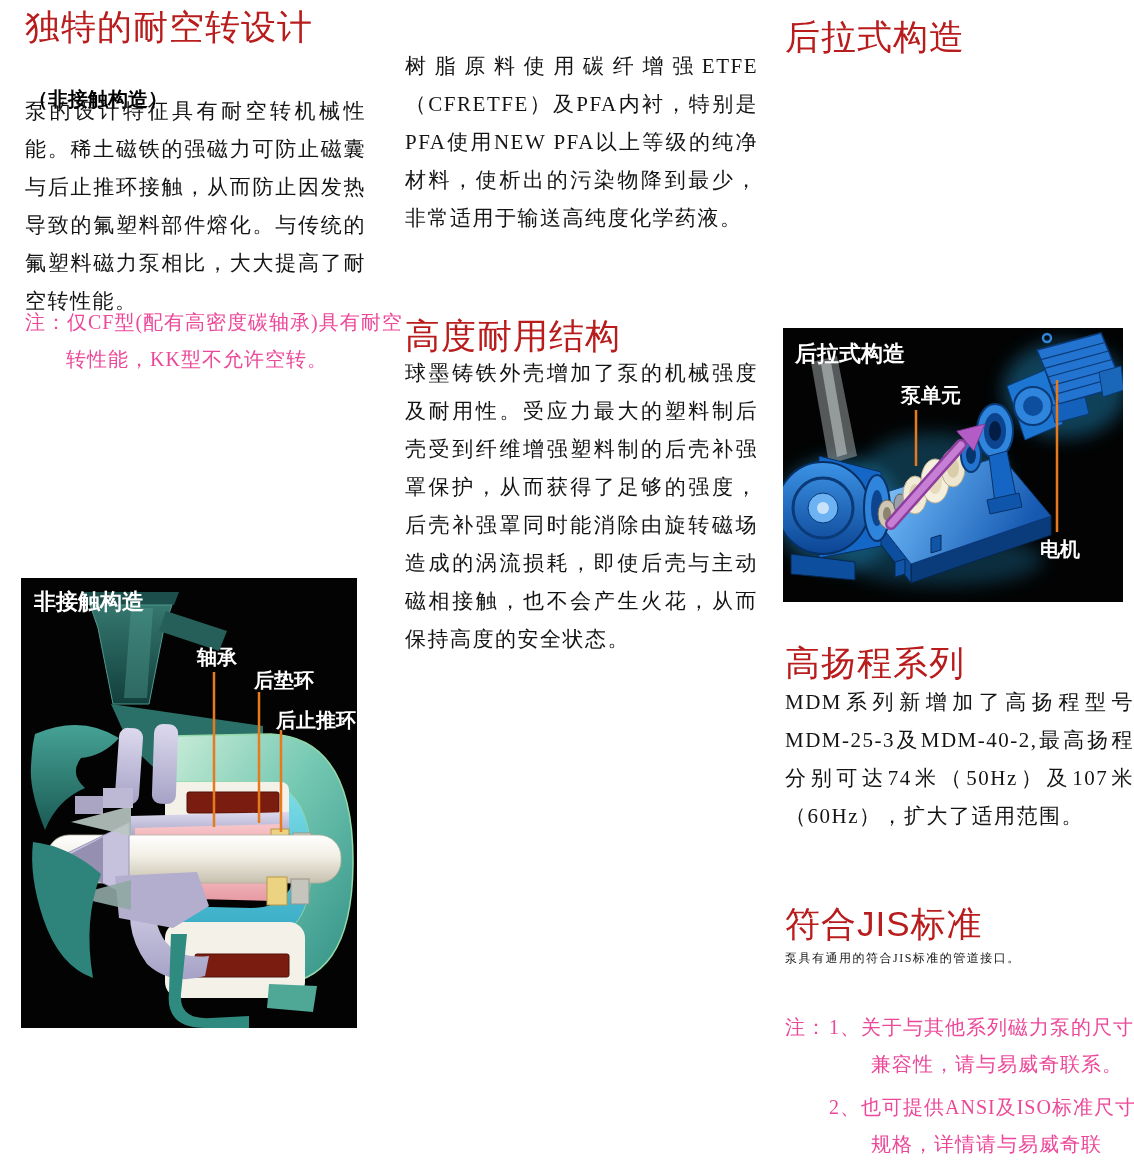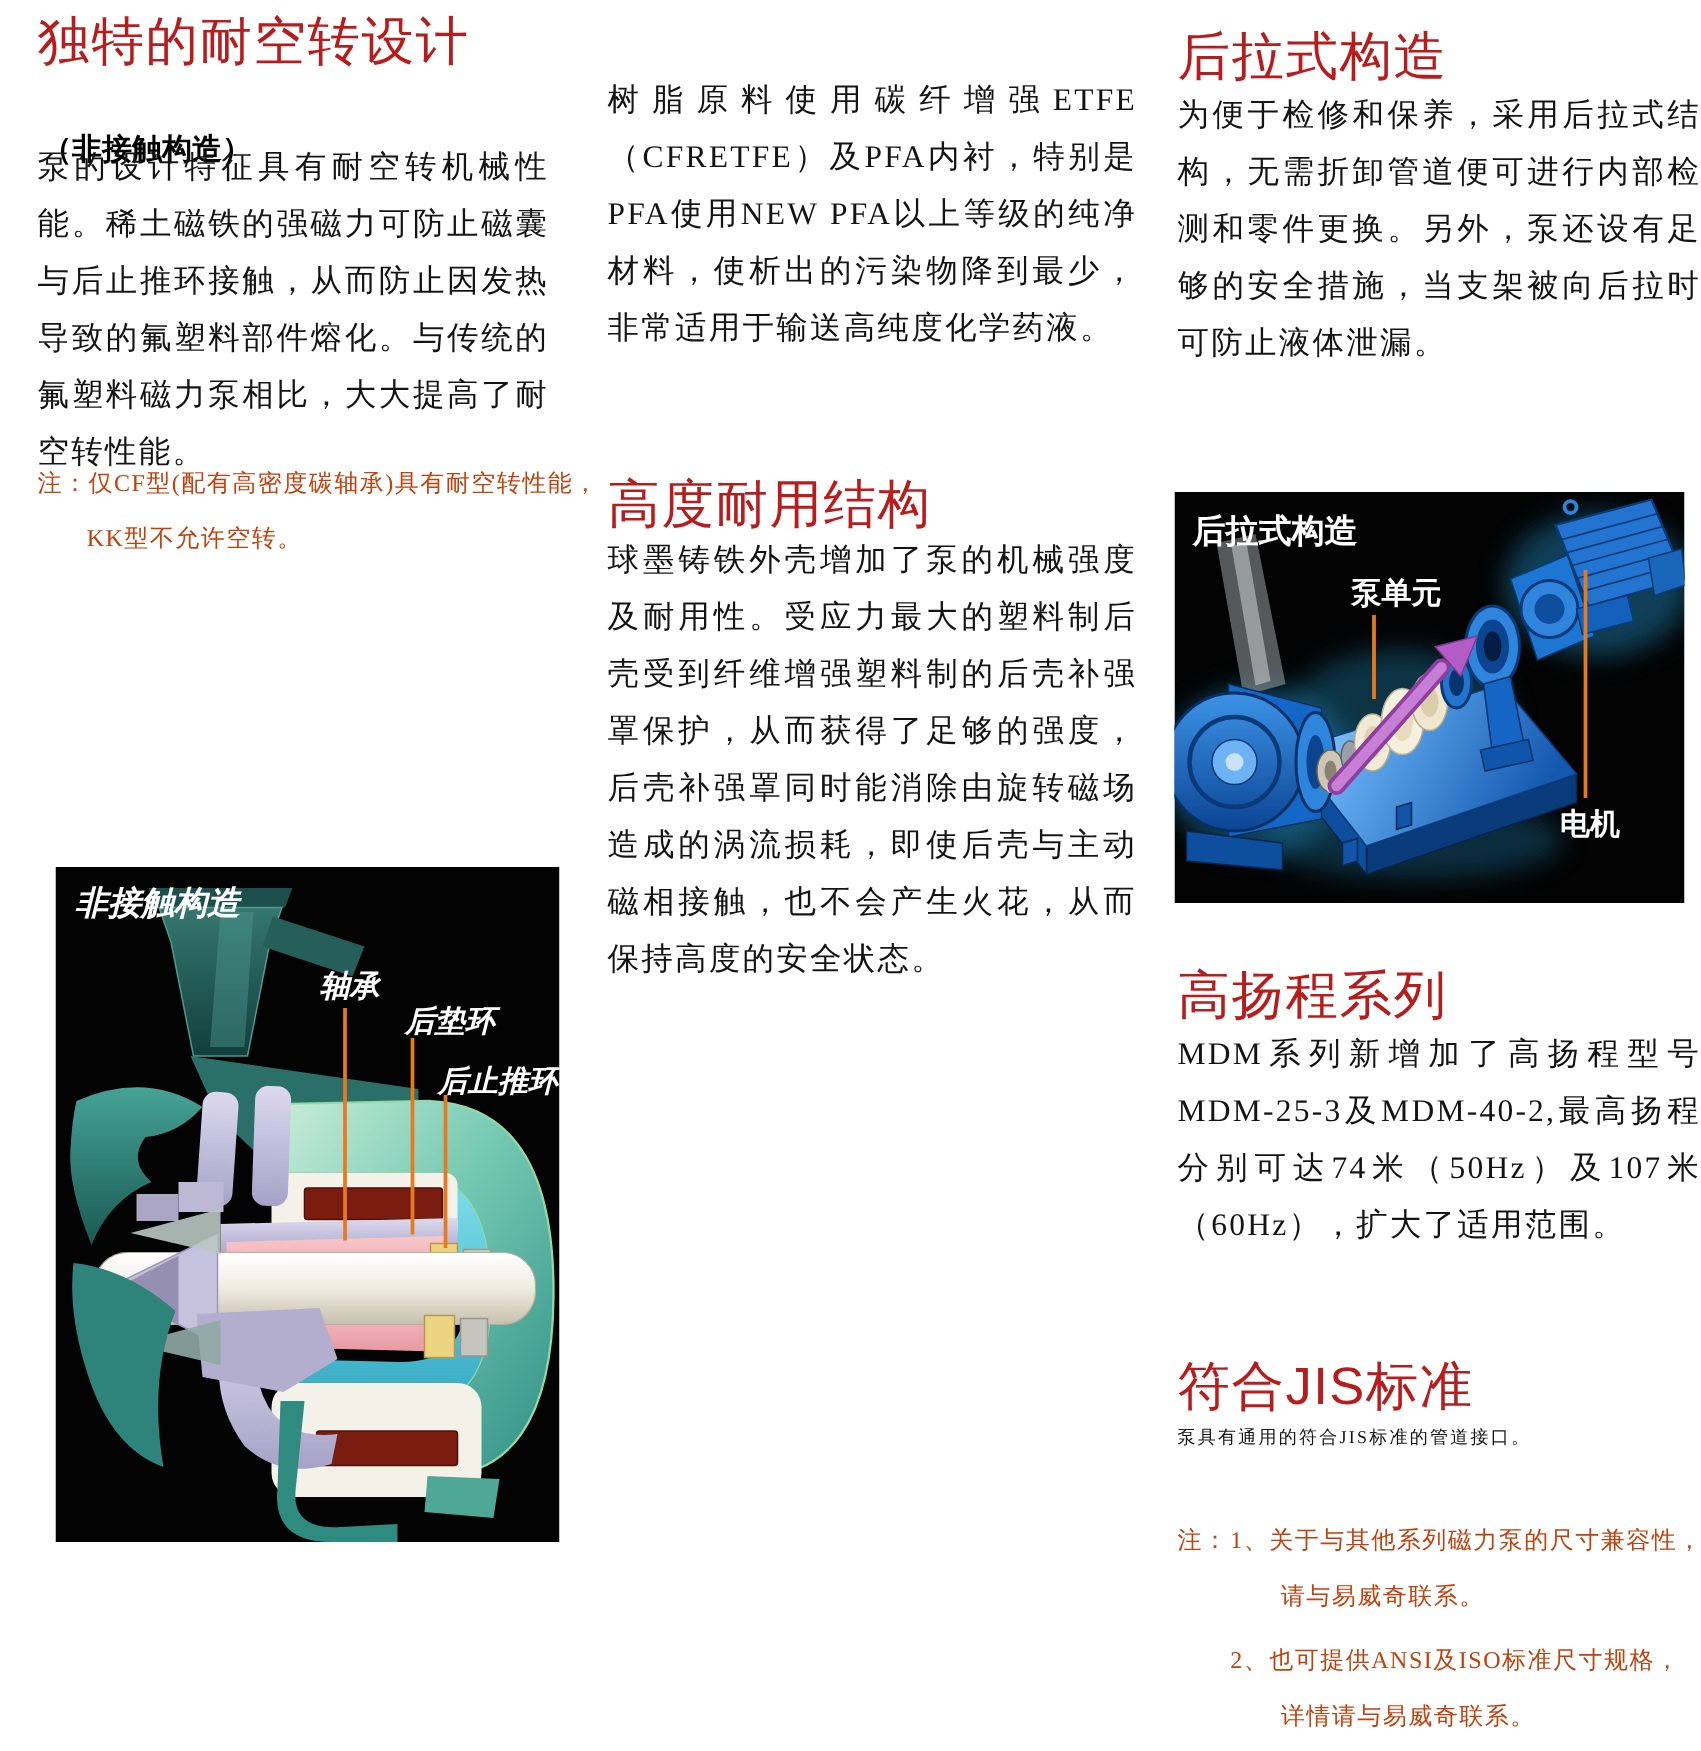--- a/index.html
+++ b/index.html
@@ -13,42 +13,42 @@
   }
   .sub {
     position:absolute; margin:0; font-family:"Liberation Sans", sans-serif;
     font-weight:bold; font-size:20px; color:#000; white-space:nowrap;
   }
   .body-text {
     position:absolute; margin:0; font-size:21px; line-height:38px;
     text-align:justify; text-justify:inter-character; letter-spacing:1.5px; color:#141414;
   }
   .note-text {
-    position:absolute; margin:0; font-size:16px; line-height:37px;
-    letter-spacing:1px; color:#c2410c;
+    position:absolute; margin:0; font-size:20px; line-height:37px;
+    letter-spacing:1px; color:#ec4899;
   }
   .hang { padding-left:2.05em; text-indent:-2.05em; }
   .flexnote { display:flex; }
   .flexnote .prefix { flex:0 0 2.2em; }
   .note-item { padding-left:2.1em; text-indent:-2.1em; }
   .note-item + .note-item { margin-top:6px; }
   .img-wrap { position:absolute; }
   svg text { font-family:"Liberation Sans", sans-serif; font-weight:bold; }
 </style>
 </head>
 <body>
 
 <div class="page">
 
   <h2 class="h1" style="left:25px; top:4px;">独特的耐空转设计</h2>
   <div class="sub" style="left:28px; top:54px;margin-top:32px;">（非接触构造）</div>
   <p class="body-text" style="left:25px; top:92px; width:341px;">泵的设计特征具有耐空转机械性能。稀土磁铁的强磁力可防止磁囊与后止推环接触，从而防止因发热导致的氟塑料部件熔化。与传统的氟塑料磁力泵相比，大大提高了耐空转性能。</p>
   <div class="note-text hang" style="left:25px; top:304px; width:345px;">注：仅CF型(配有高密度碳轴承)具有耐空转性能，KK型不允许空转。</div>
 
-  <div class="img-wrap" style="left:37px; top:578px; width:373px; height:450px;font-style:italic;">
+  <div class="img-wrap" style="left:21px; top:578px; width:373px; height:450px;">
     <svg width="336" height="450" viewBox="0 0 336 450">
       <defs>
         <linearGradient id="lg-shell" x1="0" y1="0" x2="1" y2="1">
           <stop offset="0" stop-color="#c8ecd8"></stop>
             <stop offset="0.45" stop-color="#74c8b2"></stop>
             <stop offset="1" stop-color="#2f8f85"></stop>
         </linearGradient>
         <linearGradient id="lg-cav" x1="0" y1="0" x2="0" y2="1">
           <stop offset="0" stop-color="#7fdfe8"></stop>
             <stop offset="1" stop-color="#35aac4"></stop>
@@ -122,21 +122,20 @@
       </g>
     </svg>
   </div>
 
   <p class="body-text" style="left:405px; top:47px; width:353px;">树脂原料使用碳纤增强ETFE（CFRETFE）及PFA内衬，特别是PFA使用NEW PFA以上等级的纯净材料，使析出的污染物降到最少，非常适用于输送高纯度化学药液。</p>
 
   <h2 class="h1" style="left:405px; top:313px;">高度耐用结构</h2>
   <p class="body-text" style="left:405px; top:354px; width:353px;">球墨铸铁外壳增加了泵的机械强度及耐用性。受应力最大的塑料制后壳受到纤维增强塑料制的后壳补强罩保护，从而获得了足够的强度，后壳补强罩同时能消除由旋转磁场造成的涡流损耗，即使后壳与主动磁相接触，也不会产生火花，从而保持高度的安全状态。</p>
 
   <h2 class="h1" style="left:785px; top:14px;">后拉式构造</h2>
-  <p class="body-text" style="left:785px; top:57px; width:349px;">为便于检修和保养，采用后拉式结构，无需折卸管道便可进行内部检测和零件更换。另外，泵还设有足够的安全措施，当支架被向后拉时可防止液体泄漏。</p>
 
   <div class="img-wrap" style="left:783px; top:328px; width:340px; height:274px;">
     <svg width="340" height="274" viewBox="0 0 340 274">
       <defs>
         <linearGradient id="lg-blue" x1="0" y1="0" x2="0" y2="1">
           <stop offset="0" stop-color="#3c93e6"></stop>
             <stop offset="1" stop-color="#0c4494"></stop>
         </linearGradient>
         <linearGradient id="lg-plate" x1="0" y1="0" x2="1" y2="0.3">
           <stop offset="0" stop-color="#b9e2f8"></stop>

